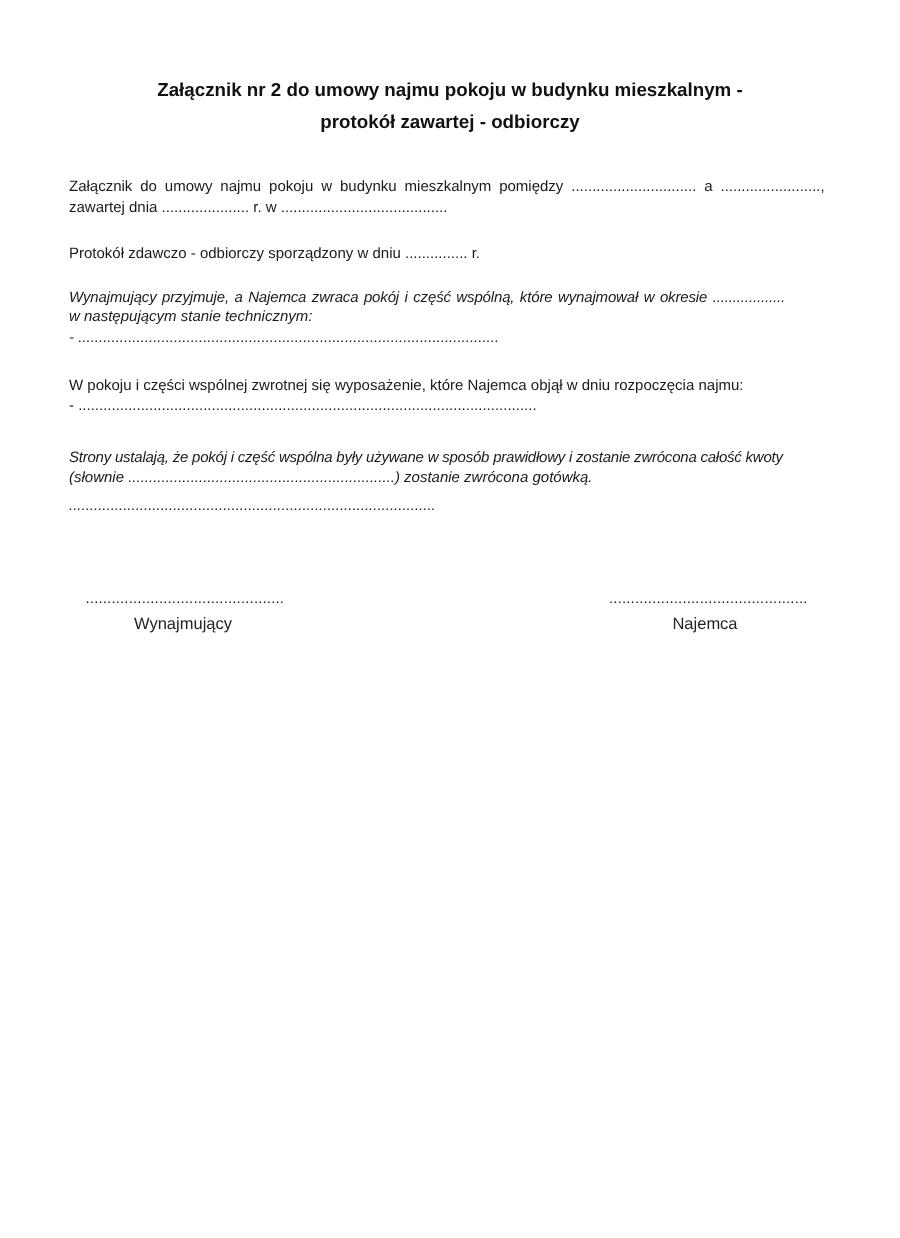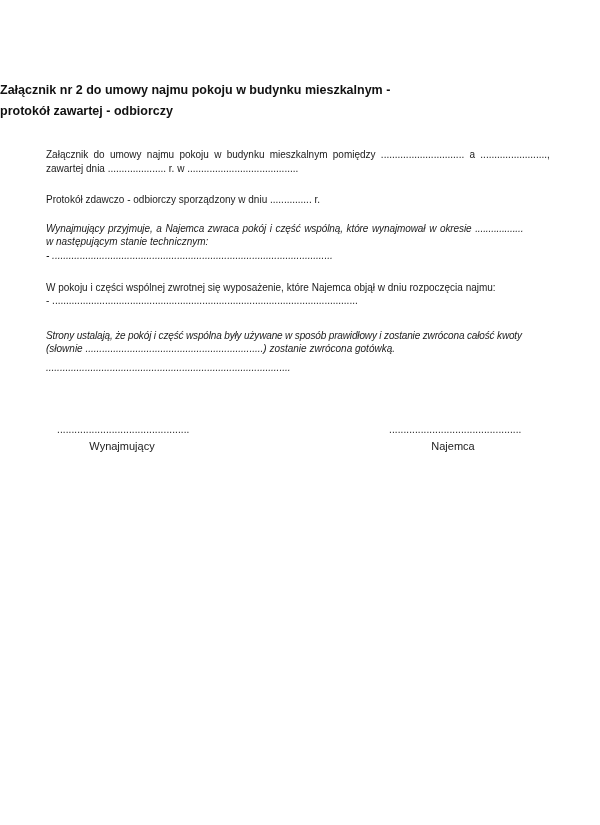--- a/index.html
+++ b/index.html
@@ -8,29 +8,30 @@
     width: 600px;
     height: 825px;
     background: #ffffff;
     color: #1a1a1a;
     font-family: "Liberation Sans", "DejaVu Sans", sans-serif;
     font-size: 10px;
     line-height: 13.5px;
     overflow: hidden;
   }
   .doc-title {
-    padding-top: 80px;
+    padding-top: 50px;
+    text-align: center;
     font-size: 12.5px;
     font-weight: bold;
     line-height: 21px;
     color: #111111;
   }
   .content {
     padding-left: 46px;
-    padding-right: 83px;
+    padding-right: 66px;
   }
   .ln {
     white-space: nowrap;
   }
   
   .p-intro     { margin-top: 26px; }
   .p-date      { margin-top: 17.5px; }
   .p-handover  { margin-top: 15.5px; font-style: italic; }
   .p-equipment { margin-top: 18.5px; }
   .p-deposit   { margin-top: 21px; font-style: italic; }

